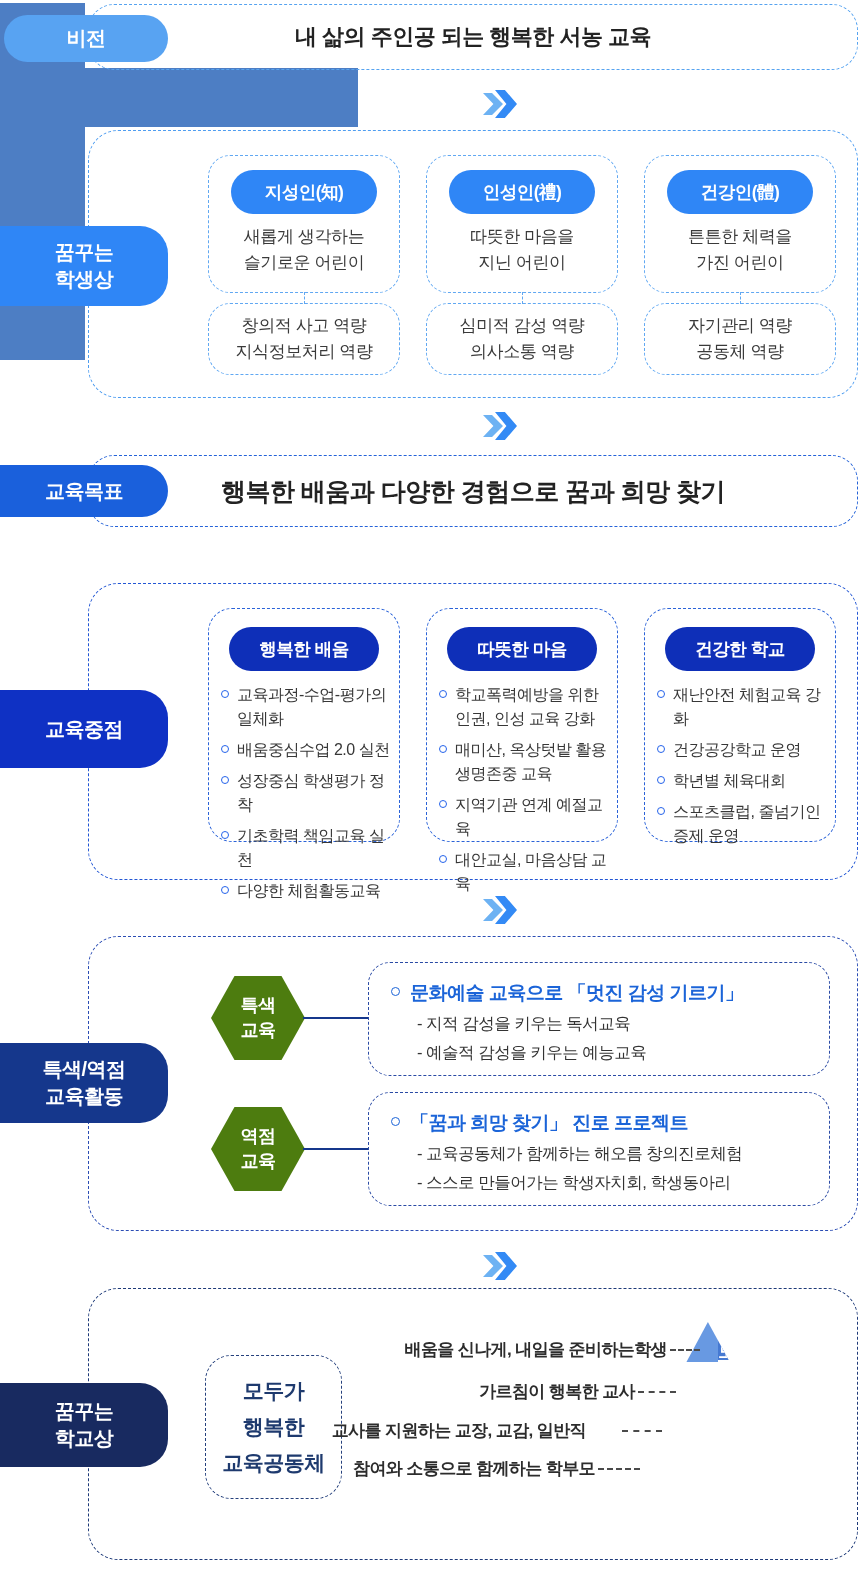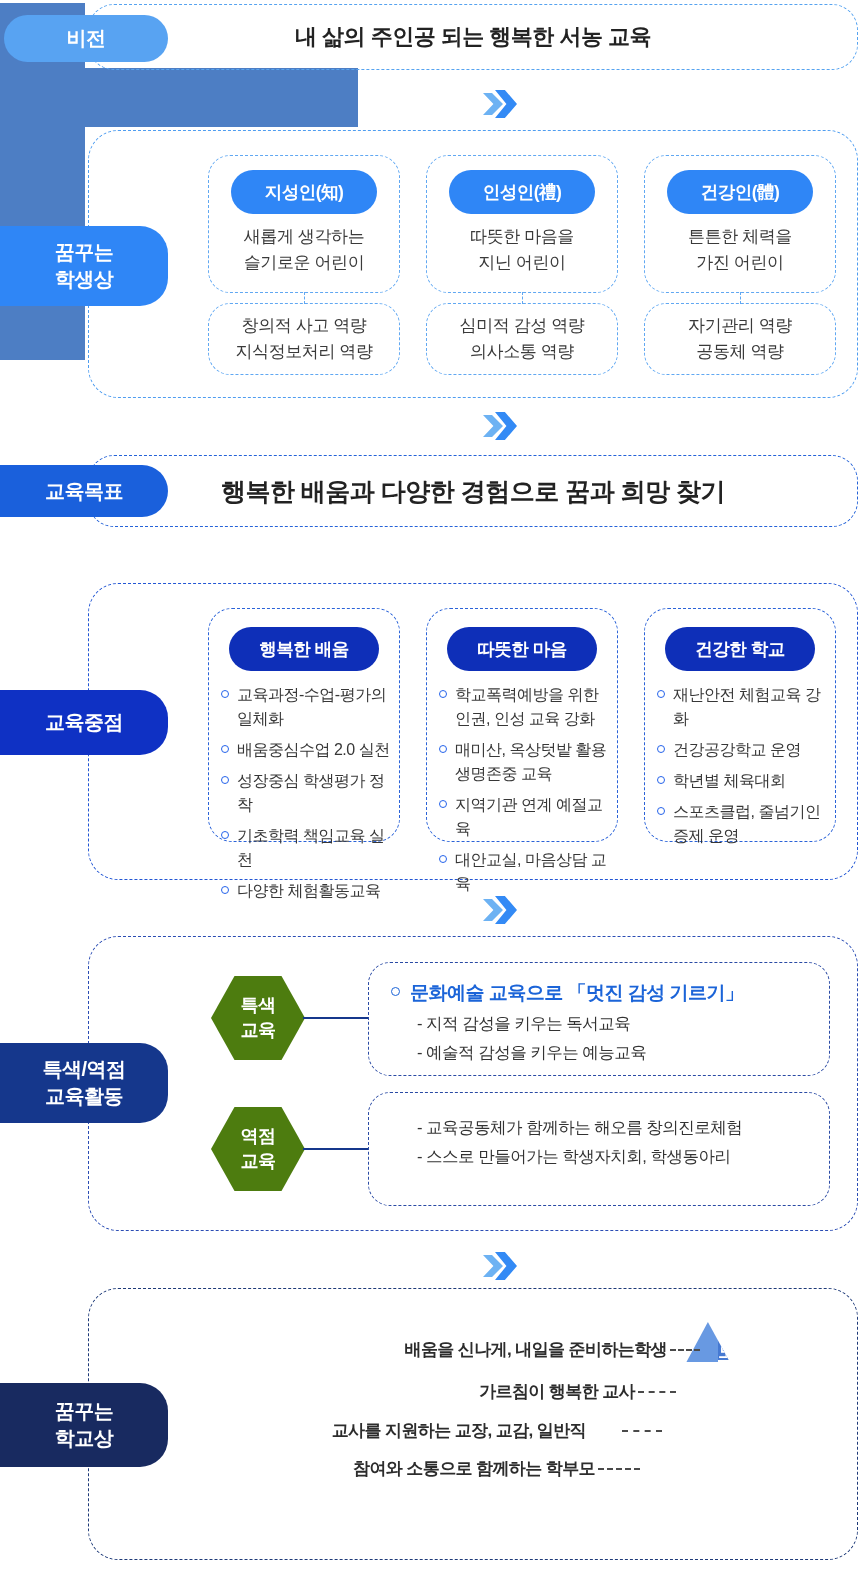--- a/index.html
+++ b/index.html
@@ -138,21 +138,21 @@
   </div>
 
   <div class="abs dbox" style="left:88px;top:455px;width:770px;height:72px;border-color:#2563d8;border-radius:26px;">
     <div class="big-title" style="width:100%;height:100%;font-size:25px;">행복한 배움과 다양한 경험으로 꿈과 희망 찾기</div>
   </div>
   <div class="abs ribbon" style="left:0;top:465px;width:168px;height:52px;background:#1a60dc;">
     <span class="ml">교육목표</span>
   </div>
 
   <div class="abs dbox" style="left:88px;top:583px;width:770px;height:297px;border-color:#2256d4;"></div>
-  <div class="abs ribbon" style="left:0;top:690px;width:168px;height:65px;background:#0f31c4;">
+  <div class="abs ribbon" style="left:0;top:690px;width:168px;height:78px;background:#0f31c4;">
     <span class="ml">교육중점</span>
   </div>
 
   <div class="abs col focus-col" style="left:208px;top:608px;height:234px;border-radius:24px;">
     <div class="pill" style="width:150px;height:44px;margin:18px auto 0;background:#0e2fb8;">
         <span>행복한 배움</span>
       </div>
     <ul class="blist">
       <li>
           <span class="dot"></span>
@@ -245,35 +245,44 @@
       <span>문화예술 교육으로 「멋진 감성 기르기」</span>
     </div>
     <div class="subitem">- 지적 감성을 키우는 독서교육</div>
     <div class="subitem">- 예술적 감성을 키우는 예능교육</div>
   </div>
 
   <div class="abs hex ml" style="left:211px;top:1107px;"><span class="ml">역점
 교육</span></div>
   <div class="abs hline" style="left:303px;top:1148px;width:65px;"></div>
   <div class="abs cbox" style="left:368px;top:1092px;width:462px;height:114px;">
+    <div class="headline">
+      <span class="dot"></span>
+      <span>「꿈과 희망 찾기」 진로 프로젝트</span>
+    </div>
     <div class="subitem">- 교육공동체가 함께하는 해오름 창의진로체험</div>
     <div class="subitem">- 스스로 만들어가는 학생자치회, 학생동아리</div>
   </div>
 
   <div class="abs chev" style="left:483px;top:1252px;">
     <span class="c1"></span>
     <span class="c2"></span>
   </div>
 
   <div class="abs dbox" style="left:88px;top:1288px;width:770px;height:272px;border-color:#1e3a78;"></div>
   <div class="abs ribbon" style="left:0;top:1383px;width:168px;height:84px;background:#182a60;">
     <span class="ml">꿈꾸는
 학교상</span>
   </div>
 
+  <div class="abs centerbox" style="left:205px;top:1355px;width:137px;height:144px;">
+    <span class="ml">모두가
+행복한
+교육공동체</span>
+  </div>
 
   <div class="abs pyr" style="left:598px;top:1322px;width:222px;height:205px;">
     <div class="pl" style="height:47px;background:#a5c6f2;align-items:flex-end;padding-bottom:2px;box-sizing:border-box;">
         <span>학생</span>
       </div>
     <div class="pl" style="height:40px;background:#86b1ec;">
         <span>교사</span>
       </div>
     <div class="pl" style="height:40px;background:#6899e2;">
         <span>학교 staff</span>

